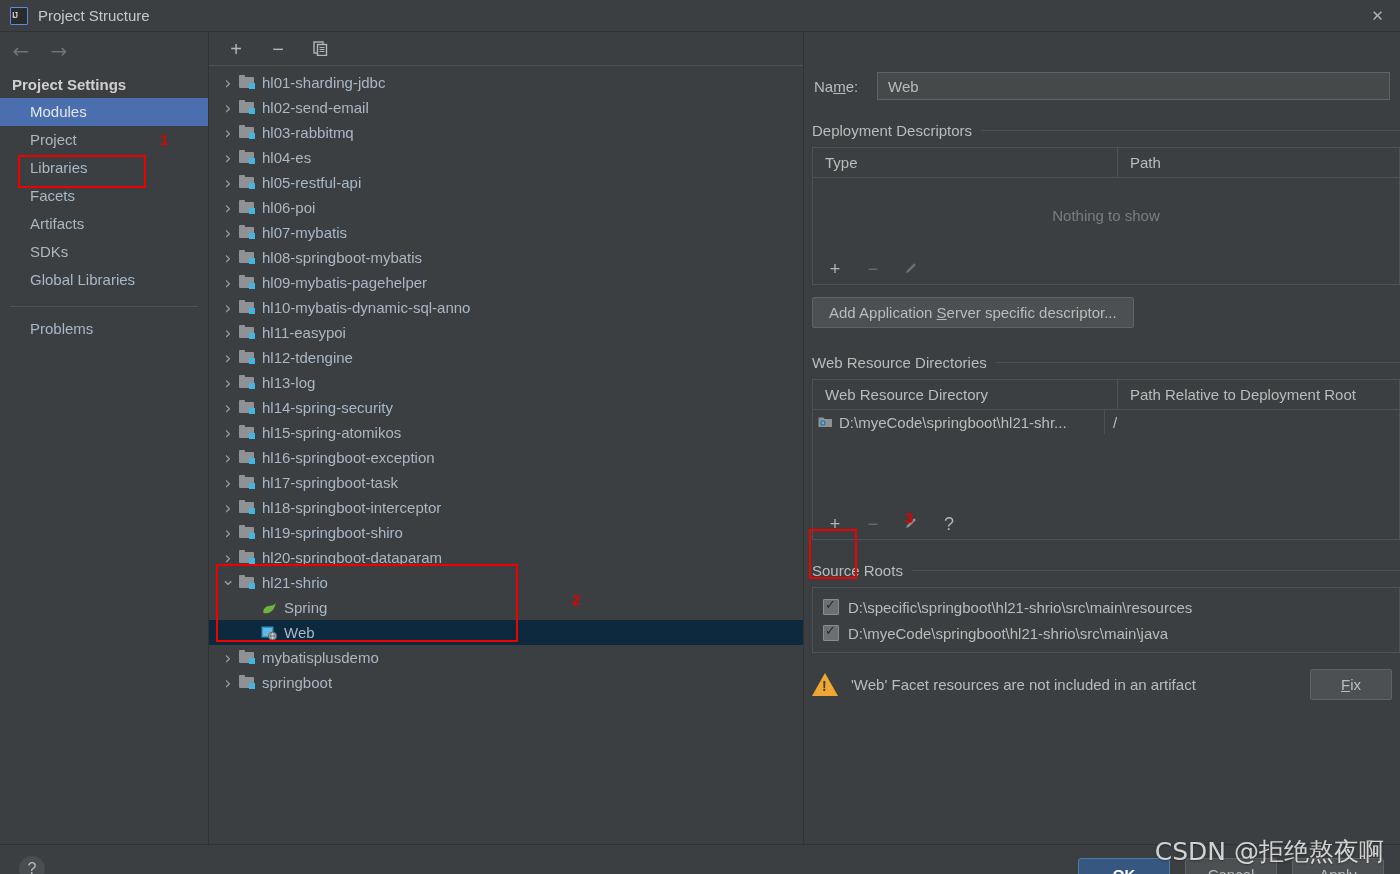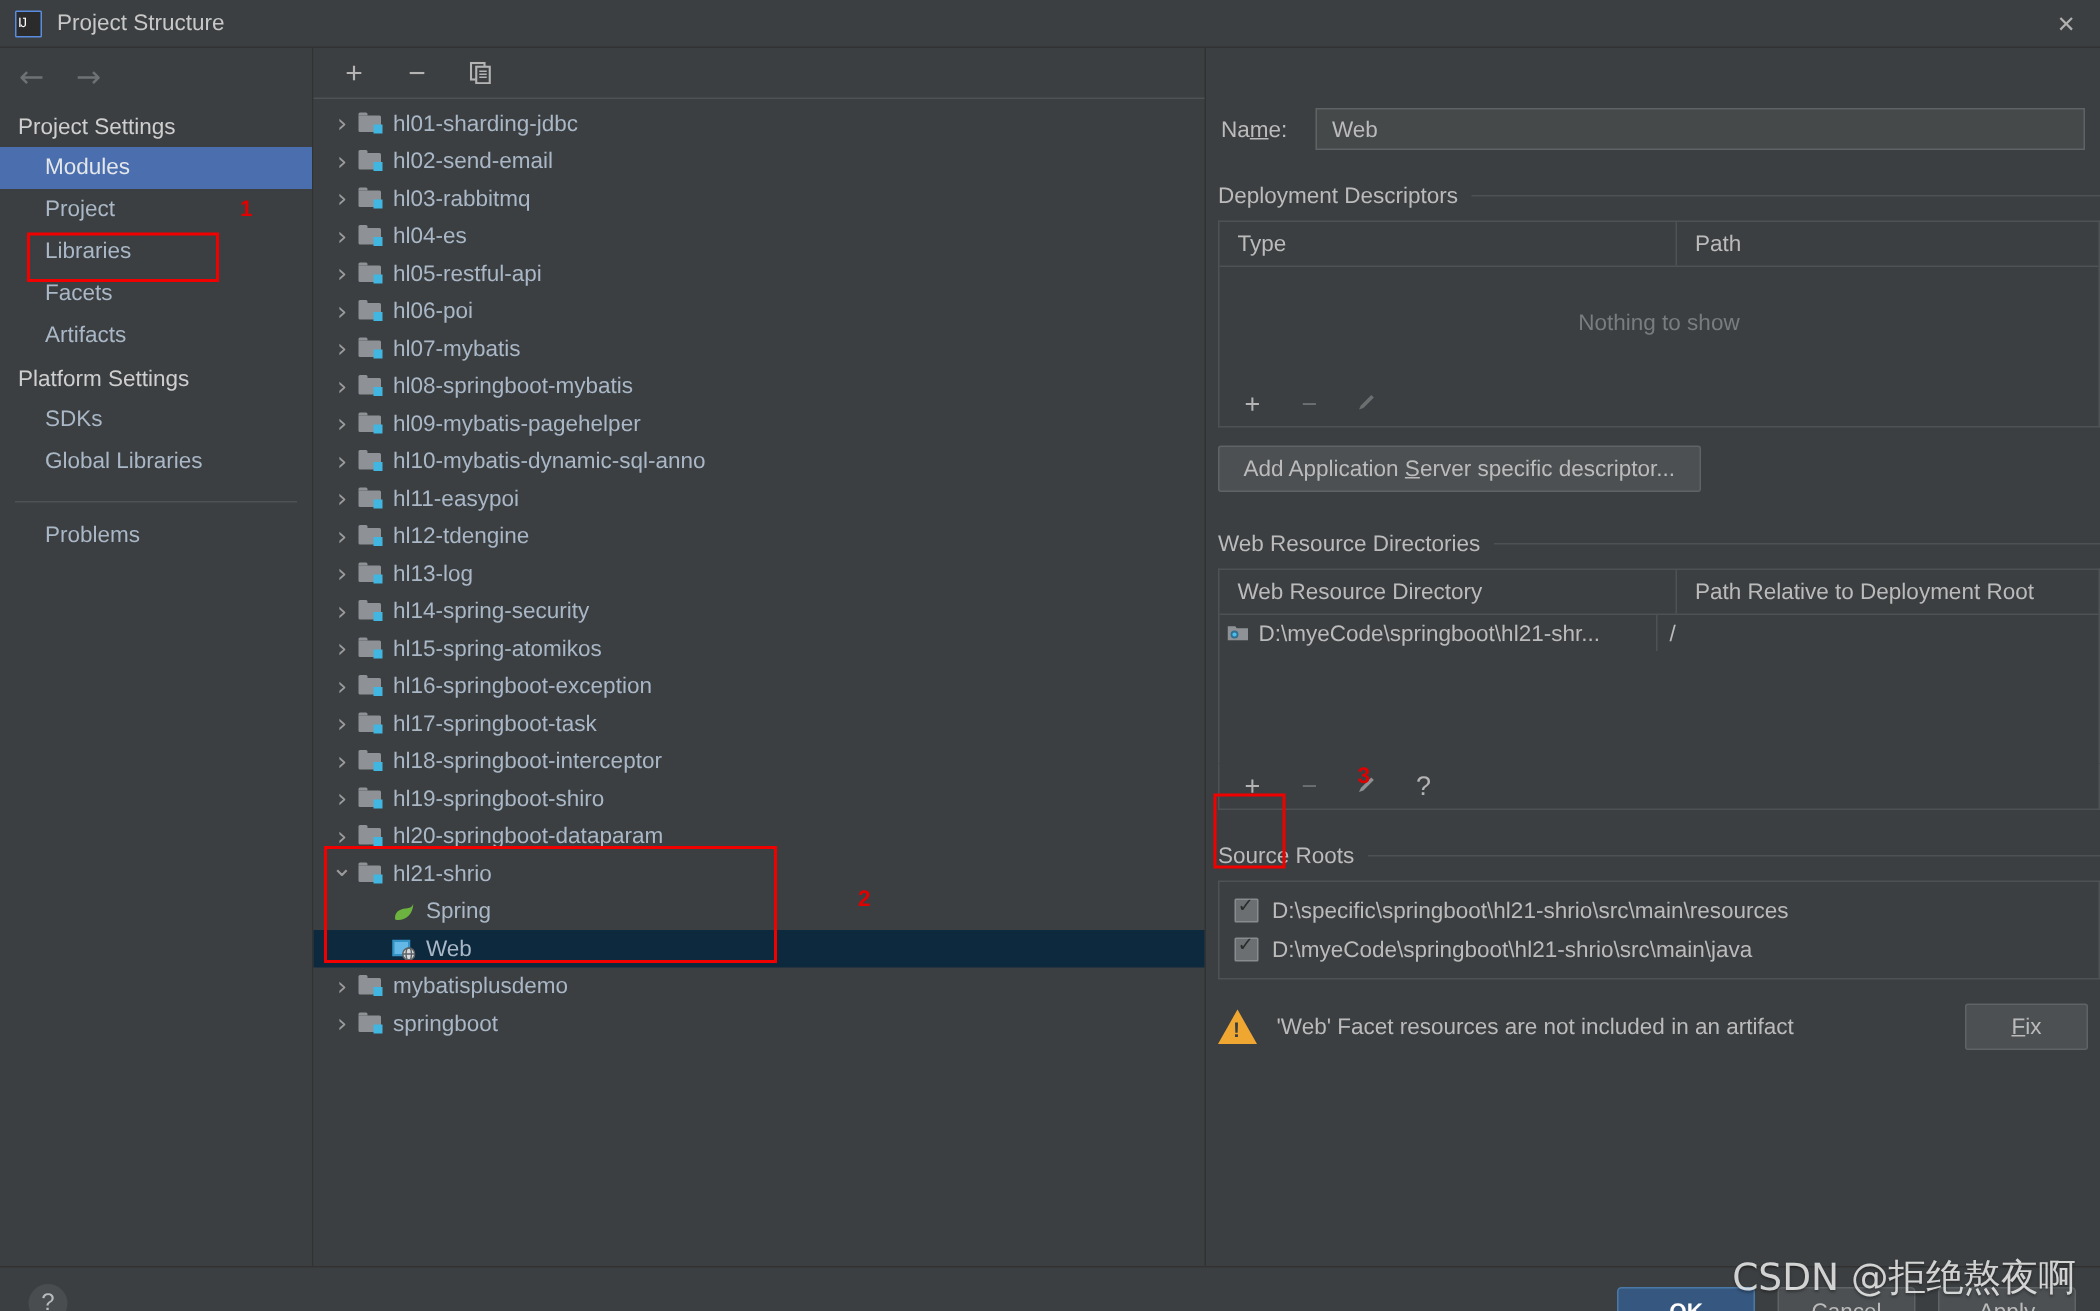--- a/index.html
+++ b/index.html
@@ -42,21 +42,21 @@
   #sidebar{
     width:208px;background:#3c3f41;border-right:1px solid #323232;
     position:relative;flex:0 0 auto;
   }
   #nav-arrows{height:38px;display:flex;align-items:center;padding-left:10px;gap:16px;}
   .nav-arrow{
     font-size:20px;color:#6e7274;line-height:1;width:22px;text-align:center;
     font-family:"DejaVu Sans",sans-serif;
   }
   .sb-group{
-    font-weight:normal;color:#cfcfcf;font-size:15px;
+    font-weight:bold;color:#cfcfcf;font-size:15px;
     padding:6px 0 5px 12px;
   }
   .sb-item{
     padding:5px 0 5px 30px;font-size:15px;color:#a9b7c6;
     position:relative;height:18px;line-height:18px;
   }
   .sb-item.selected{background:#4b6eaf;color:#e3e7ea;}
   #sb-divider{height:1px;background:#4e5254;margin:12px 10px 8px 10px;}
   #annot-1{
     position:absolute;left:160px;top:99px;color:#e00000;
@@ -248,21 +248,20 @@
       <div class="nav-arrow">→</div>
     </div>
 
     <div class="sb-group">Project Settings</div>
     <div class="sb-item selected">Modules</div>
     <div class="sb-item">Project</div>
     <div class="sb-item">Libraries</div>
     <div class="sb-item">Facets</div>
     <div class="sb-item">Artifacts</div>
 
-    <div class="sb-group">Platform Settings</div>
     <div class="sb-item">SDKs</div>
     <div class="sb-item">Global Libraries</div>
 
     <div id="sb-divider"></div>
     <div class="sb-item">Problems</div>
 
     <div id="annot-1">1</div>
     <div id="box-modules"></div>
   </div>
 

